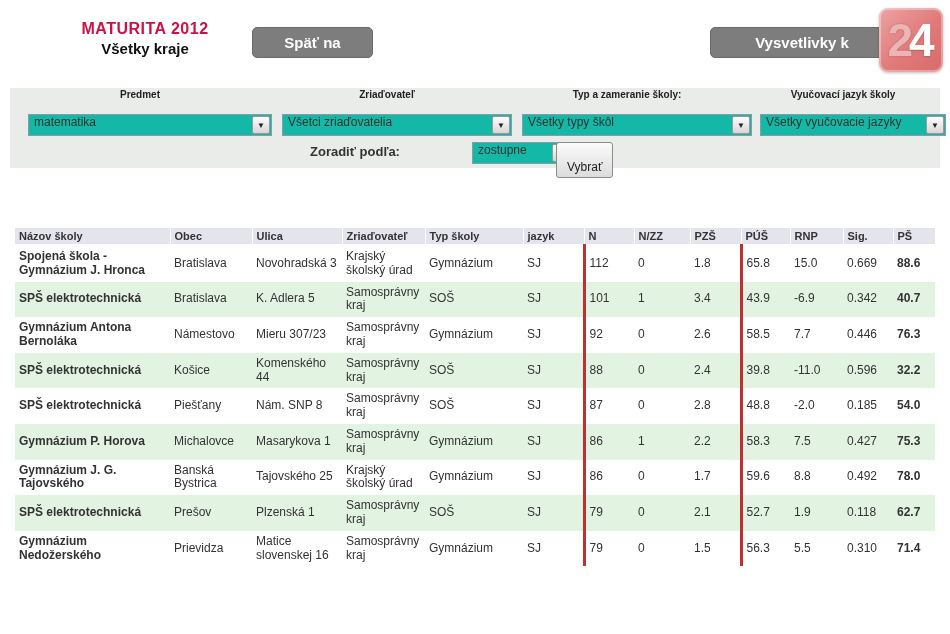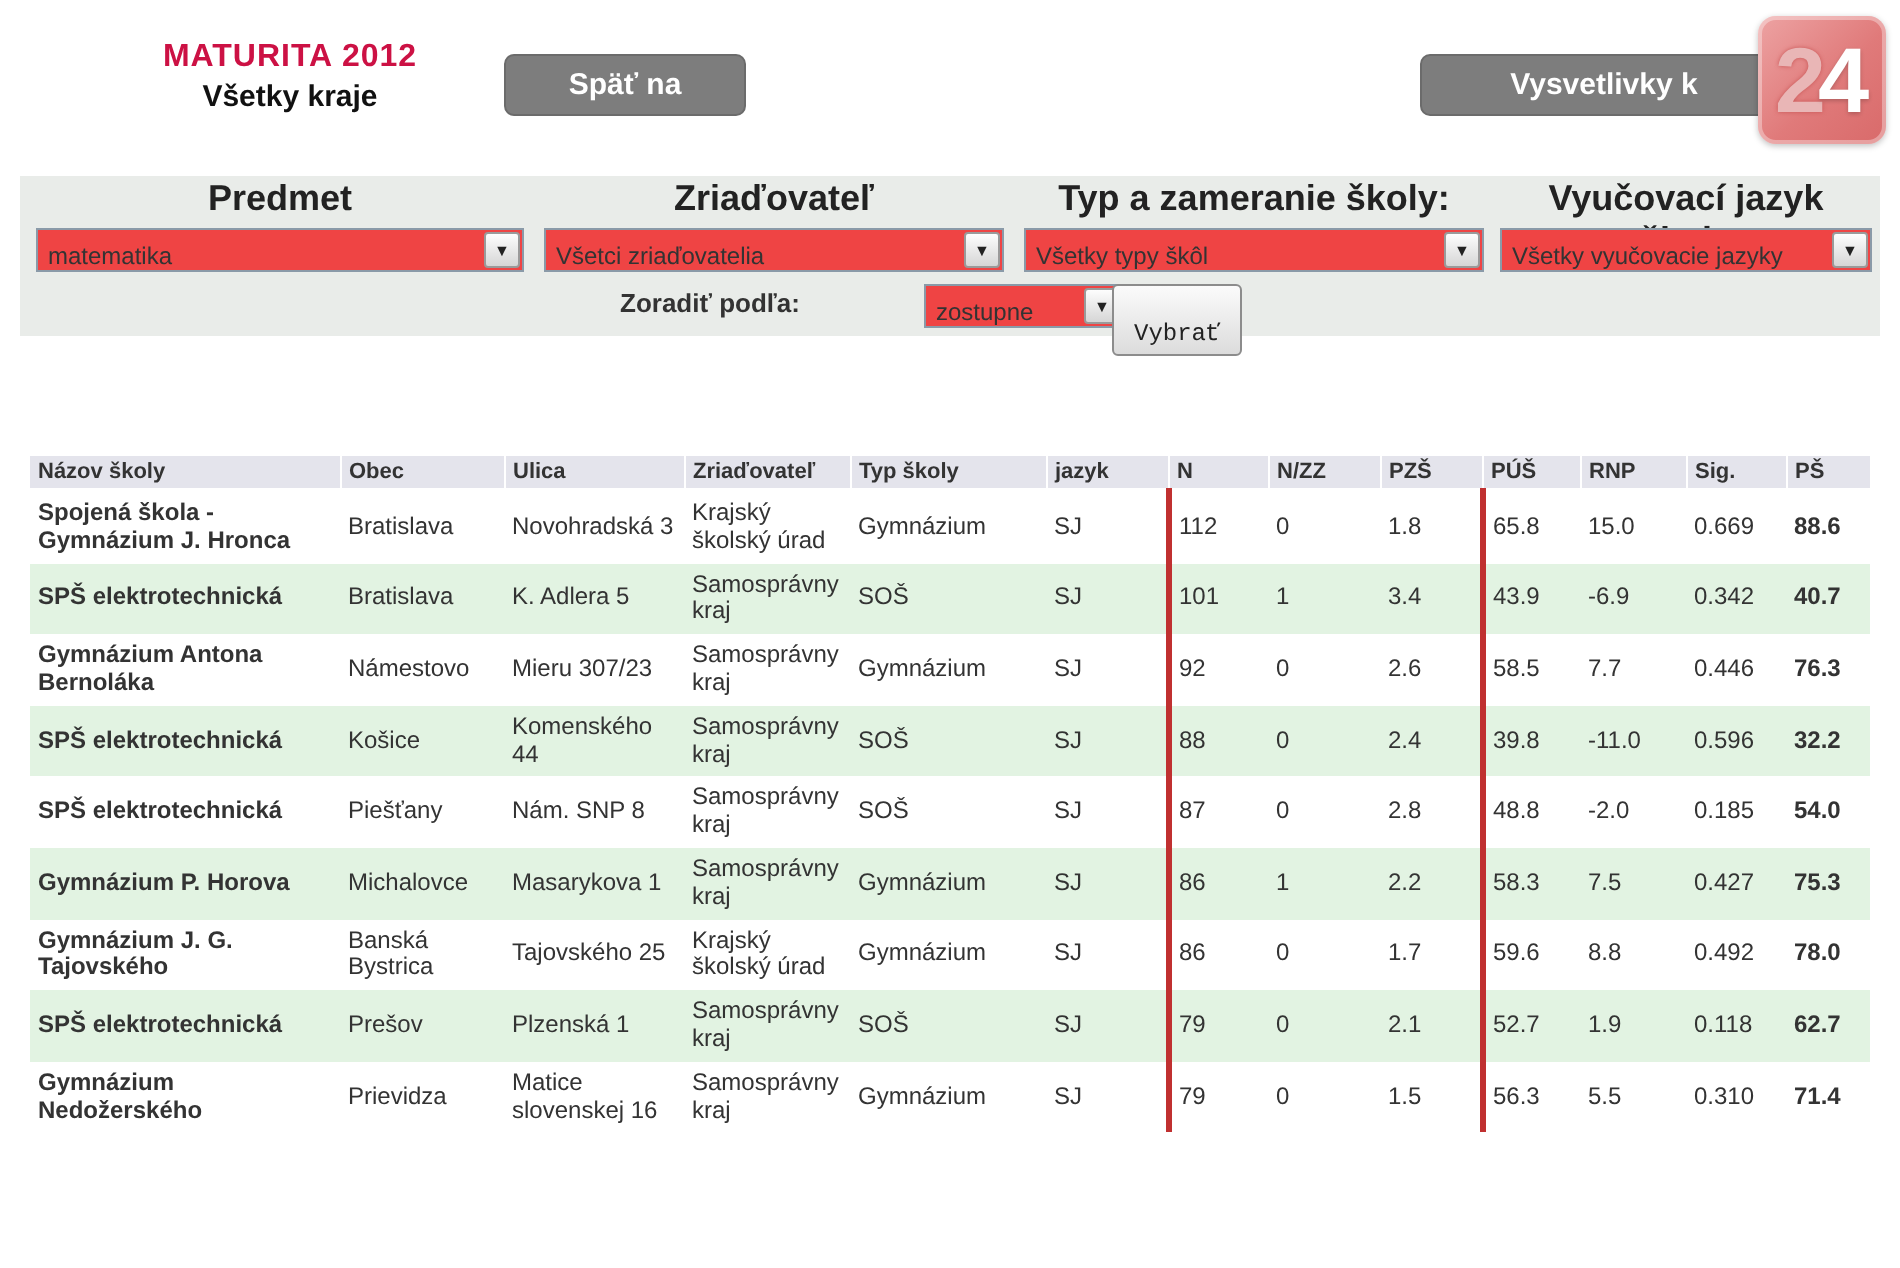--- a/index.html
+++ b/index.html
@@ -21,42 +21,42 @@
     border-radius: 9px; background: linear-gradient(135deg, #eda3a3 0%, #e07a7a 55%, #d96a6a 100%);
     box-shadow: inset 0 0 0 2px rgba(255,255,255,0.35), 0 1px 3px rgba(0,0,0,0.25);
     display: flex; align-items: center; justify-content: center; }
   .logo24 .two { color: #e9b6b6; font-size: 46px; font-weight: bold; text-shadow: 0 0 2px #c85555; }
   .logo24 .four { color: #fff; font-size: 46px; font-weight: bold; margin-left: -4px;
     text-shadow: 0 1px 2px rgba(0,0,0,0.2); }
 
   
   .filters { position: absolute; left: 10px; top: 88px; width: 930px; height: 80px;
     background: #e9ece9; }
-  .f-label { position: absolute; top: 1px; font-size: 18px; font-weight: bold; color: #222;
+  .f-label { position: absolute; top: 1px; font-size: 10px; font-weight: bold; color: #222;
     text-align: center; }
-  .sel { position: absolute; top: 26px; height: 22px; background: #ef4444;
-    border: 1px solid #8a9aa8; display: flex; align-items: flex-end; font-size: 12px; cursor: pointer; }
+  .sel { position: absolute; top: 26px; height: 22px; background: #14b8a6;
+    border: 1px solid #8a9aa8; display: flex; align-items: flex-start; font-size: 12px; cursor: pointer; margin-left: 10px; }
   .sel .sel-text { flex: 1; padding: 0 5px; white-space: nowrap; overflow: hidden; }
   .sel .sel-btn { width: 18px; height: 18px; margin: 1px; background: linear-gradient(#fdfdfd, #d6d6d6);
     border: 1px solid #9a9a9a; border-radius: 2px; font-size: 8px; color: #222;
     display: flex; align-items: center; justify-content: center; }
   .lab0 { left: 8px;   width: 244px; }
   .lab1 { left: 262px; width: 230px; }
   .lab2 { left: 502px; width: 230px; }
   .lab3 { left: 740px; width: 186px; }
   .sel0 { left: 8px;   width: 244px; }
   .sel1 { left: 262px; width: 230px; }
   .sel2 { left: 502px; width: 230px; }
   .sel3 { left: 740px; width: 186px; }
   .sort-label { position: absolute; top: 56px; left: 300px; width: 145px; text-align: left;
     font-size: 13px; font-weight: bold; }
   .sel-sort { top: 54px; left: 452px; width: 100px; }
   .btn-vybrat { position: absolute; top: 54px; left: 546px; height: 22px; padding: 17px 10px;
     background: linear-gradient(#fbfbfb, #dcdcdc); border: 1px solid #8c8c8c; border-radius: 3px;
-    font-size: 12px; color: #222; cursor: pointer; font-family: Liberation Mono, monospace; }
+    font-size: 12px; color: #222; cursor: pointer; font-family: Liberation Sans, sans-serif; }
 
   
   .tblwrap { position: absolute; left: 15px; top: 228px; width: 920px; }
   table { border-collapse: collapse; table-layout: fixed; width: 920px; }
   th { background: #e4e4ec; font-size: 11px; font-weight: bold; color: #333; text-align: left;
     padding: 2px 4px; border-right: 1px solid #fff; border-bottom: 2px solid #fff; }
   td { font-size: 12px; color: #333; padding: 4px 4px; line-height: 1.15; vertical-align: middle;
     word-wrap: break-word; }
   tbody tr:nth-child(even) { background: #e2f3e2; }
   tbody tr:nth-child(odd) { background: #fff; }

